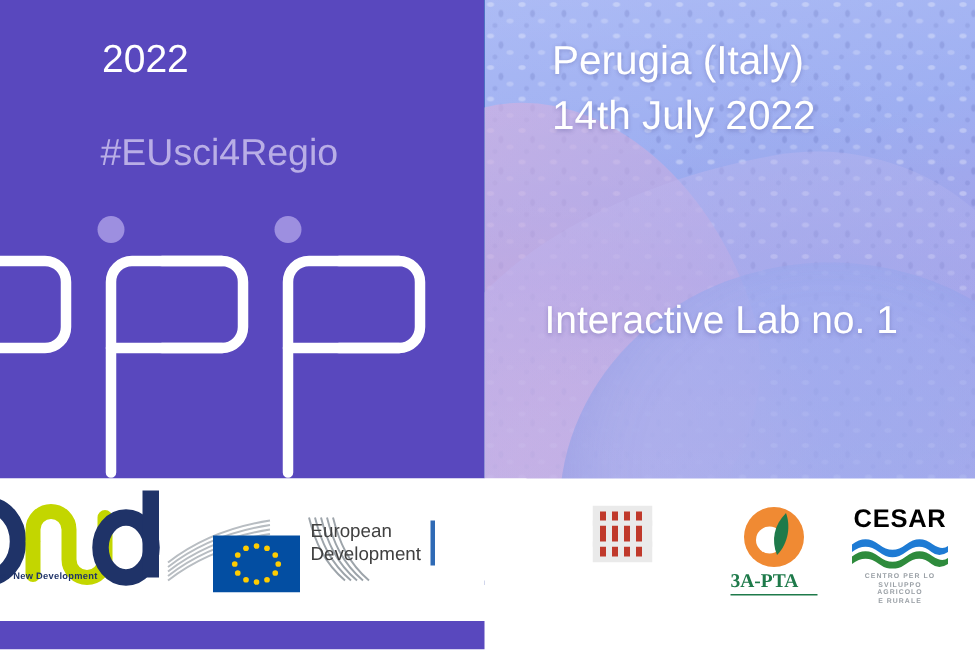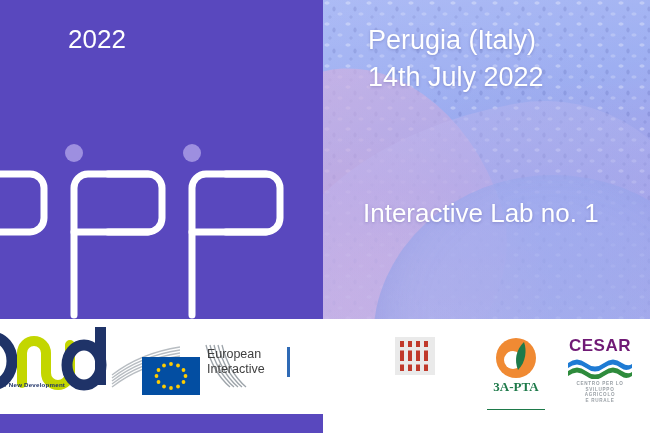--- a/index.html
+++ b/index.html
@@ -130,30 +130,30 @@
   
   #ru-logo{position:absolute;left:395px;top:337px;width:40px;height:38px;}
   .ru-text{
     position:absolute;left:364px;top:375px;width:105px;text-align:center;
     font-size:9.5px;font-weight:700;color:#2b2b2b;white-space:nowrap;
   }
 
   
   #apta-logo{position:absolute;left:494px;top:336px;width:44px;height:44px;}
   .apta-text{
-    position:absolute;left:487px;top:379px;width:58px;text-align:center;
+    position:absolute;left:487px;top:379px;width:58px;
     font-size:13px;font-weight:700;color:#1E7A4A;
     font-family:"Liberation Serif", serif;
-    border-bottom:1.4px solid #1E7A4A;padding-bottom:14px;
+    border-bottom:1.4px solid #1E7A4A;padding-bottom:1px;
   }
 
   
   .cesar-word{
     position:absolute;left:561px;top:336px;width:78px;text-align:center;
-    font-size:17px;font-weight:700;letter-spacing:.5px;color:#701a75;
+    font-size:17px;font-weight:700;letter-spacing:.5px;color:#000000;
   }
   #cesar-wave{position:absolute;left:566px;top:357px;width:68px;height:22px;}
   .cesar-sub{
     position:absolute;left:560px;top:381px;width:80px;text-align:center;
     font-size:4.6px;line-height:5.6px;font-weight:700;letter-spacing:.7px;
     color:#9aa0a6;
   }
   .cesar-sub span{display:block;}
 </style>
 </head>
@@ -164,20 +164,21 @@
   <div id="left-panel">
 
     <div class="title-block">
       <span class="title-line">nce</span>
       <span class="title-line">ts</span>
       <span class="title-line">ons</span>
     </div>
 
     <div class="year">2022</div>
 
+    <div class="hashtag">#EUsci4Regio</div>
 
     <svg id="deco" viewBox="0 0 323 180">
       <g fill="none" stroke="#ffffff" stroke-width="7" stroke-linecap="round">
 
         <path d="M -30 34 L 30 34 A 14 14 0 0 1 44 48 L 44 78 A 14 14 0 0 1 30 92 L -30 92"></path>
 
         <path d="M 74 175 L 74 48 A 14 14 0 0 1 88 34 L 148 34"></path>
         <path d="M 74 92 L 148 92"></path>
         <path d="M 108 34 L 148 34 A 14 14 0 0 1 162 48 L 162 78 A 14 14 0 0 1 148 92 L 108 92"></path>
 
@@ -247,21 +248,21 @@
         <circle cx="61" cy="49" r="1.9"></circle>
           <circle cx="54" cy="47.5" r="1.9"></circle>
         <circle cx="48.5" cy="43" r="1.9"></circle>
           <circle cx="46.5" cy="37" r="1.9"></circle>
         <circle cx="48.5" cy="31" r="1.9"></circle>
           <circle cx="54" cy="26.5" r="1.9"></circle>
       </g>
     </svg>
     <div class="ec-text">
       <span>European</span>
-      <span>Interactive</span>
+      <span>Development</span>
     </div>
     <div id="ec-bar"></div>
   </div>
 
   <div id="bottom-strip"></div>
 
   <div id="logo-bar-right"></div>
 
   <svg id="ru-logo" viewBox="0 0 40 38">
     <rect x="0" y="0" width="40" height="38" fill="#EAEAEA"></rect>

